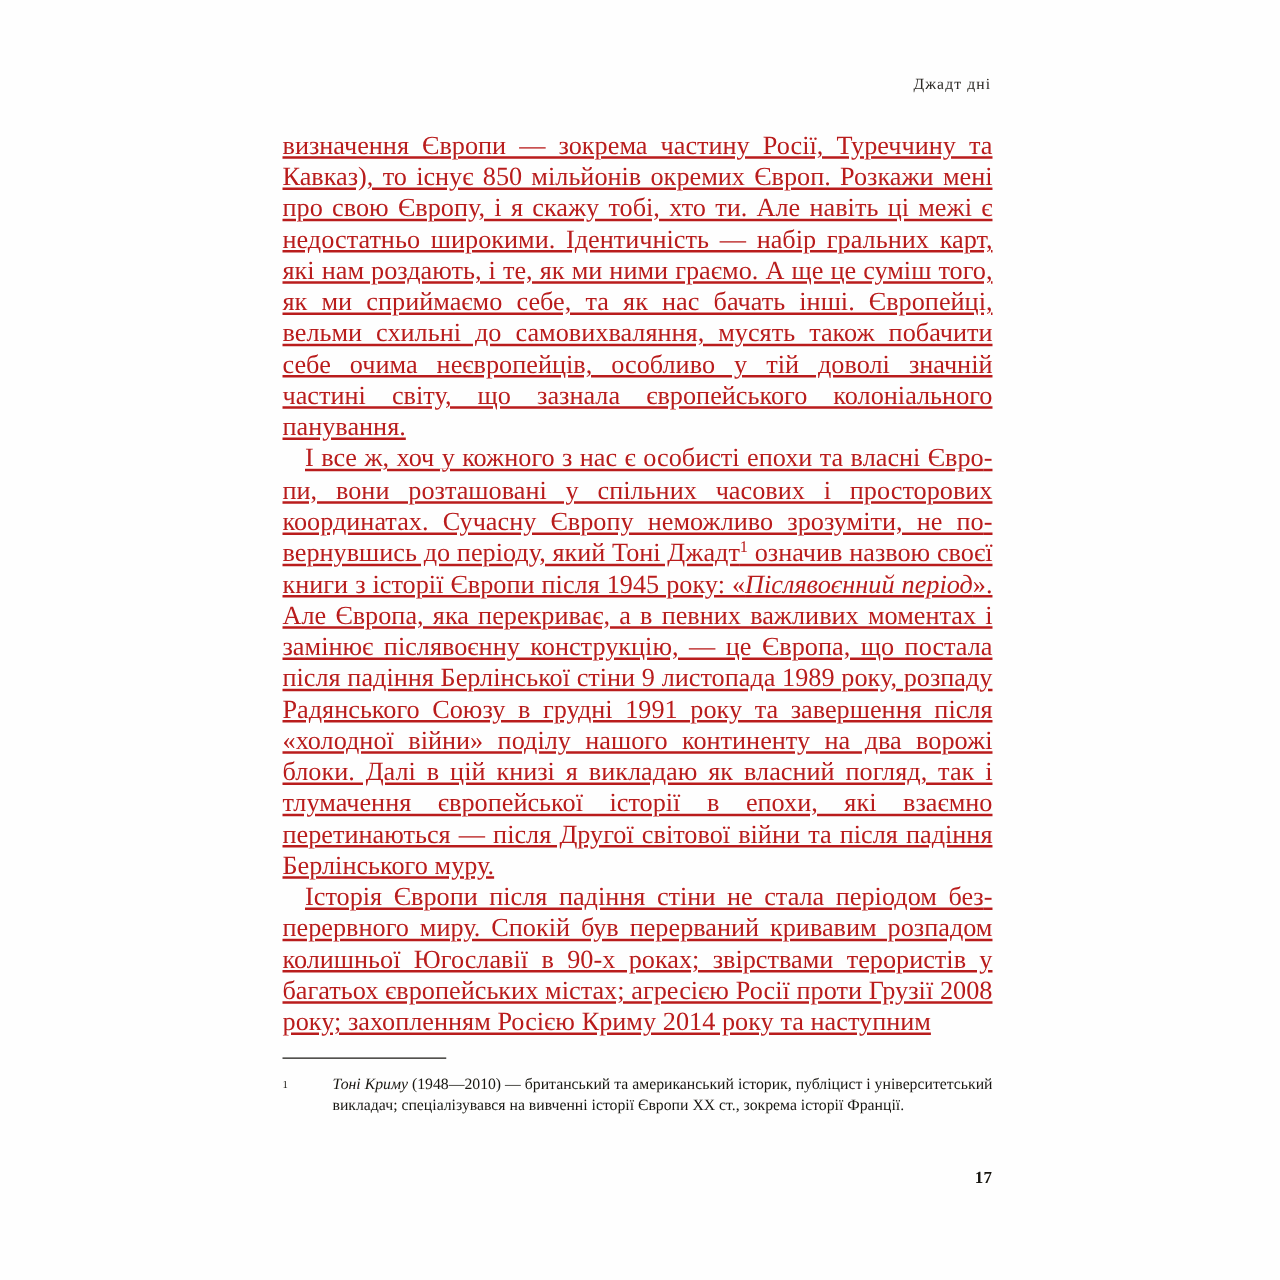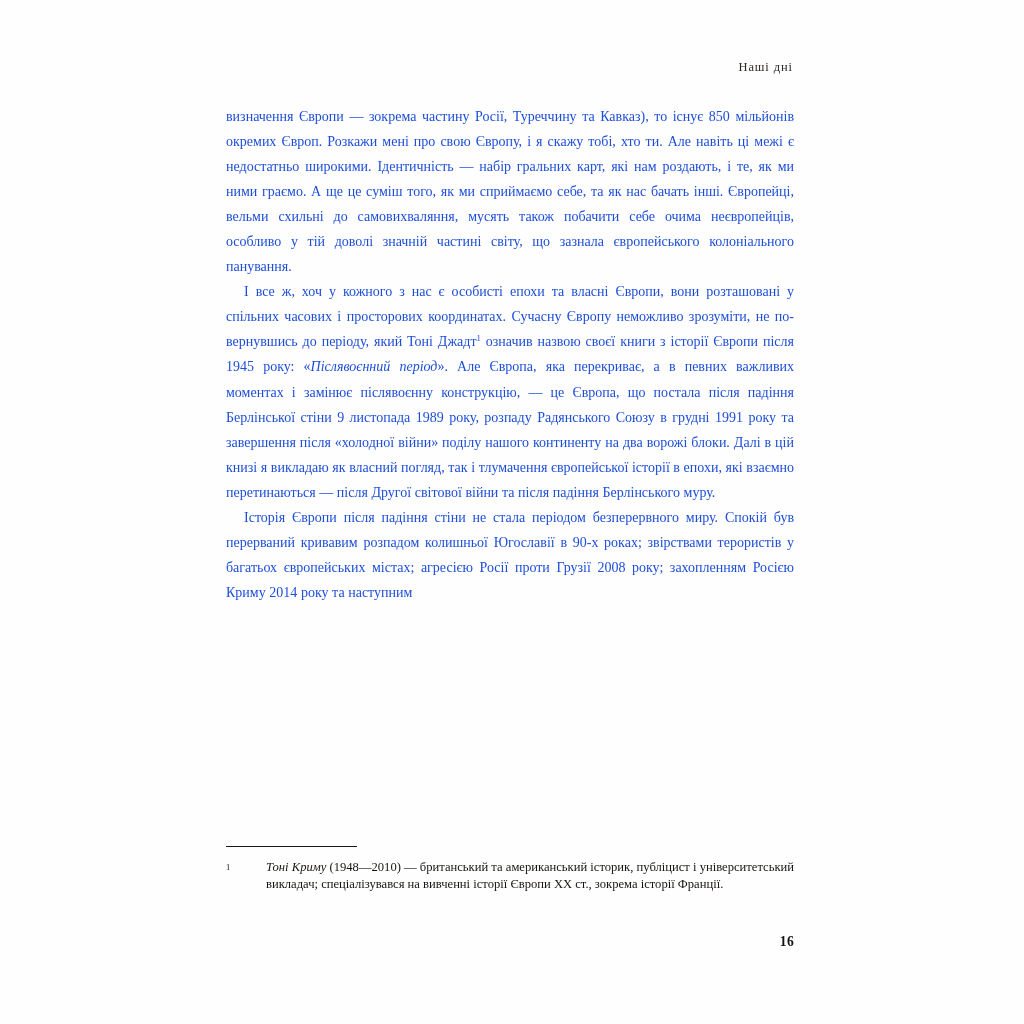--- a/index.html
+++ b/index.html
@@ -41,28 +41,29 @@
   
   .textblock {
     position: absolute;
     top: 104px;
     left: 226px;
     width: 568px;
   }
 
   .para {
     margin: 0;
-    font-size: 14px;
+    font-size: 21px;
     line-height: 25.05px;
     text-align: justify;
     text-justify: inter-word;
     text-indent: 18px;
     hyphens: manual;
-    color: #1d4ed8;
+    color: #b91c1c;
     word-spacing: 0.1px;
+    text-decoration: underline;
   }
   .para.first { text-indent: 0; }
 
   .para i, .para em {
     font-style: italic;
   }
   .para sup {
     font-size: 0.62em;
     vertical-align: 0.55em;
     line-height: 0;
@@ -110,31 +111,31 @@
     font-weight: bold;
     color: #16140f;
     letter-spacing: 0.3px;
   }
 </style>
 </head>
 <body>
 
 <div class="page">
 
-  <div class="running-head">Наші дні</div>
+  <div class="running-head">Джадт дні</div>
 
   <div class="textblock">
     <p class="para first">визначення Європи — зокрема частину Росії, Туреччину та Кавказ), то існує 850 мільйонів окремих Європ. Розкажи мені про свою Європу, і я скажу тобі, хто ти. Але навіть ці межі є недостатньо широкими. Ідентичність — набір граль­них карт, які нам роздають, і те, як ми ними граємо. А ще це суміш того, як ми сприймаємо себе, та як нас бачать інші. Європейці, вельми схильні до самовихваляння, мусять та­кож побачити себе очима неєвропейців, особливо у тій до­волі значній частині світу, що зазнала європейського коло­ніального панування.</p>
     <p class="para">І все ж, хоч у кожного з нас є особисті епохи та власні Євро­пи, вони розташовані у спільних часових і просторових координатах. Сучасну Європу неможливо зрозуміти, не по­вернувшись до періоду, який Тоні Джадт<sup>1</sup> означив назвою своєї книги з історії Європи після 1945 року: «<i>Післявоєнний період</i>». Але Європа, яка перекриває, а в певних важливих моментах і замінює післявоєнну конструкцію, — це Європа, що постала після падіння Берлінської стіни 9 листопада 1989 року, розпаду Радянського Союзу в грудні 1991 року та завершення після «холодної війни» поділу нашого континен­ту на два ворожі блоки. Далі в цій книзі я викладаю як влас­ний погляд, так і тлумачення європейської історії в епохи, які взаємно перетинаються — після Другої світової війни та після падіння Берлінського муру.</p>
     <p class="para">Історія Європи після падіння стіни не стала періодом без­перервного миру. Спокій був перерваний кривавим розпадом колишньої Югославії в 90-х роках; звірствами терористів у багатьох європейських містах; агресією Росії проти Грузії 2008 року; захопленням Росією Криму 2014 року та наступним</p>
   </div>
 
   <div class="footnote-area">
     <div class="footnote-rule"></div>
     <div class="footnote">
       <span class="fn-marker">1</span>
       <span class="fn-text"><i>Тоні Криму</i> (1948—2010) — британський та американський історик, публіцист і університетський викладач; спеціалізувався на вивченні історії Європи XX ст., зокрема історії Франції.</span>
     </div>
   </div>
 
-  <div class="folio">16</div>
+  <div class="folio">17</div>
 
 </div>
 
 </body></html>

